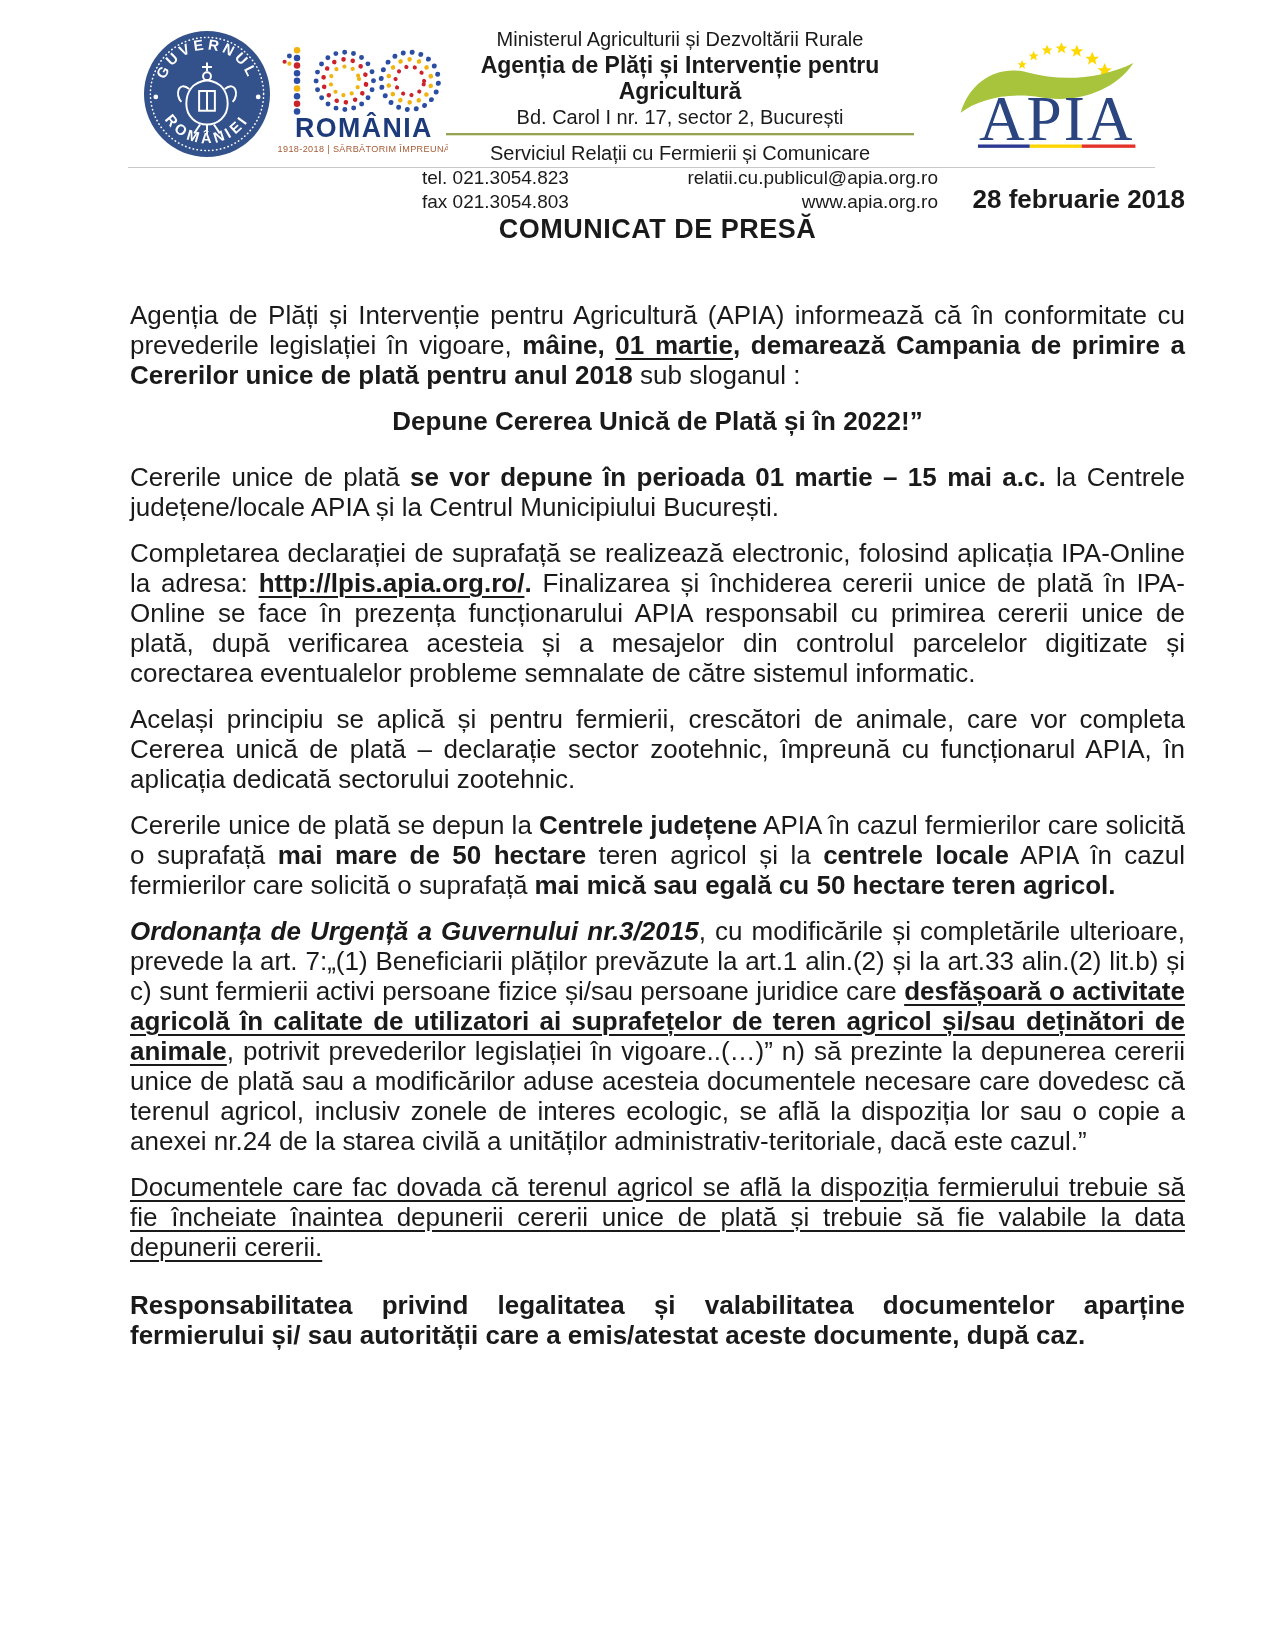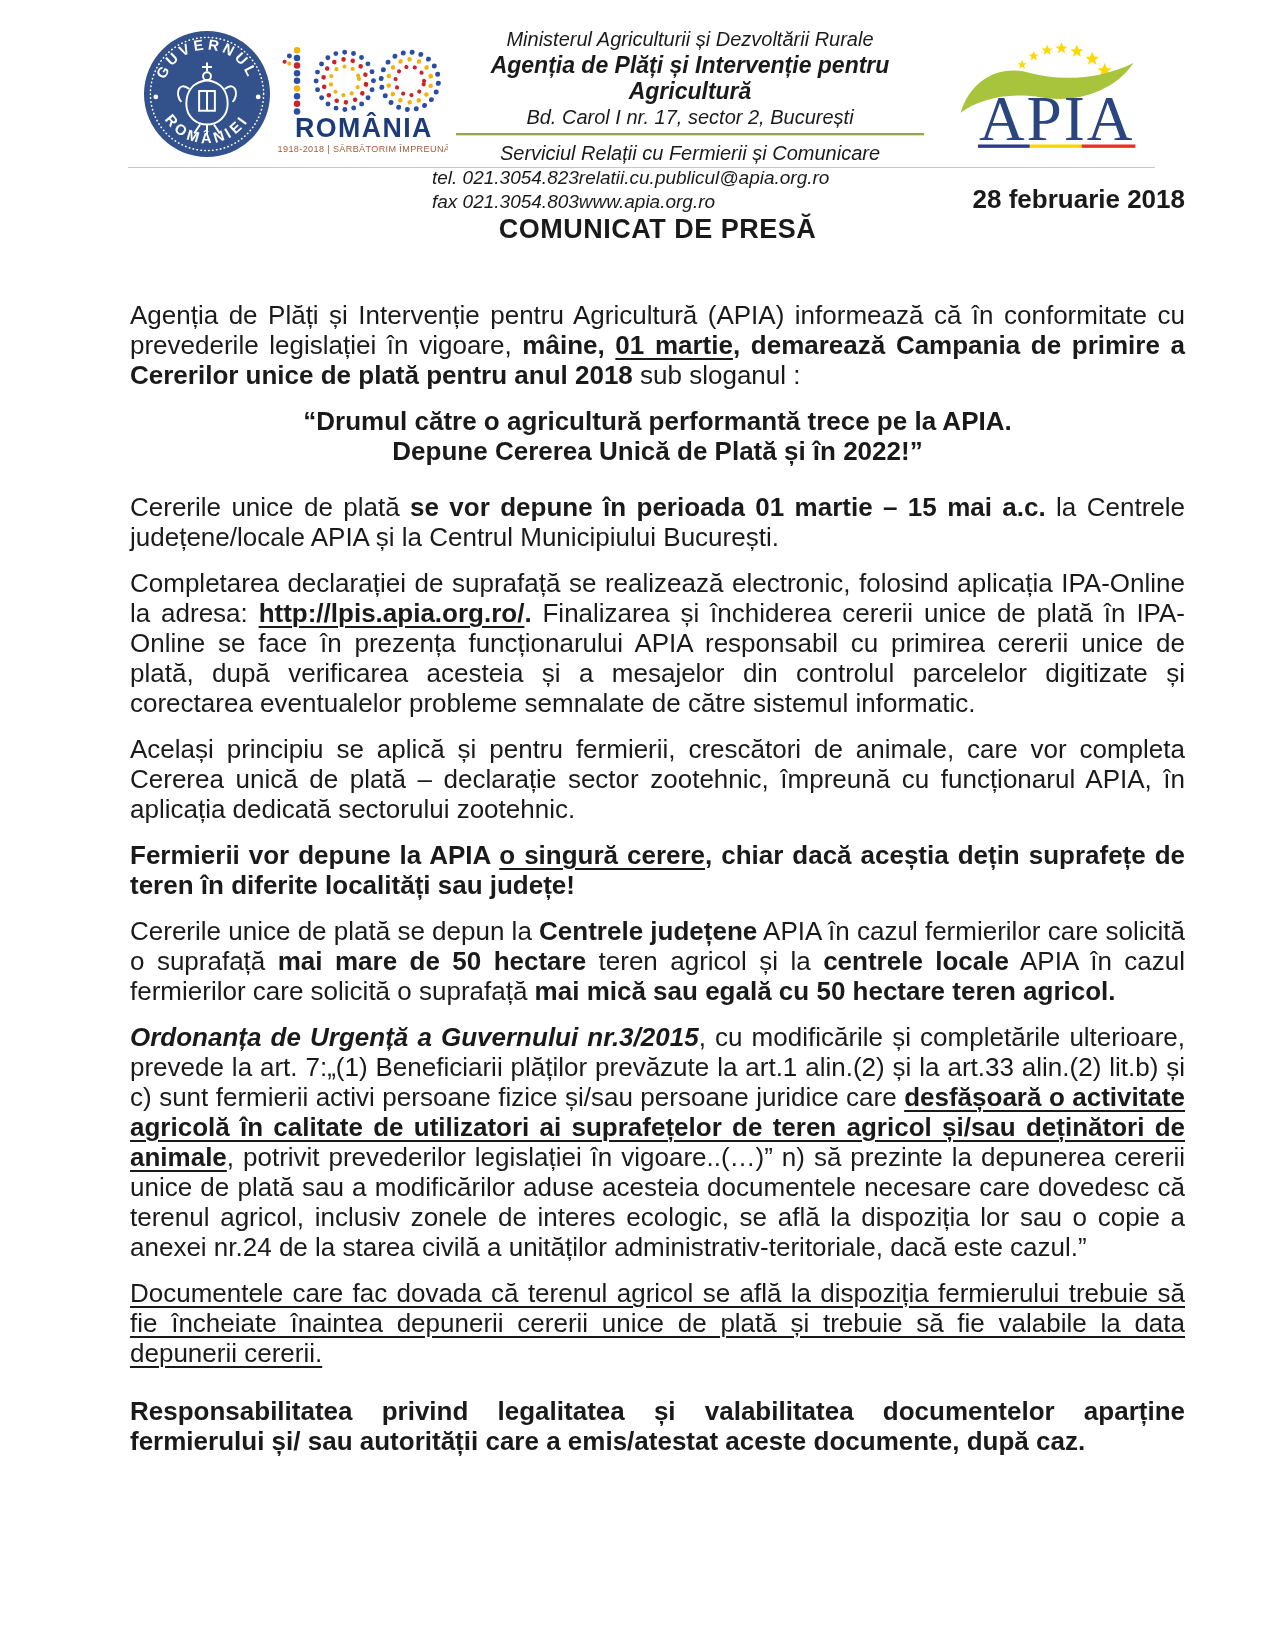--- a/index.html
+++ b/index.html
@@ -10,28 +10,28 @@
     background:#ffffff;
     font-family:"Liberation Sans","DejaVu Sans",sans-serif;
     color:#1a1a1a;
     overflow:hidden;
   }
   
   .header{position:relative;height:170px;}
   .hline{position:absolute;bottom:2px;left:128px;right:120px;border-top:1px solid #c9c9c9;}
   .gov-seal{position:absolute;left:143px;top:30px;width:128px;height:128px;}
   .centenary{position:absolute;left:276px;top:36px;width:172px;height:126px;}
-  .hc{position:absolute;left:430px;top:26px;width:520px;text-align:center;line-height:26px;font-style:italic;}
+  .hc{position:absolute;left:420px;top:26px;width:520px;text-align:center;line-height:26px;}
   .hc .ministry{font-size:20px;}
   .hc .agency{font-size:23px;font-weight:700;}
   .hc .address{font-size:20px;}
   .hc .divider{height:3px;margin:3px 26px 4px 26px;
      background:linear-gradient(to bottom,#96a355 0 55%,#dde2c2 55% 100%);}
   .hc .service{font-size:20px;}
-  .contact-row{display:flex;justify-content:flex-start;font-size:19px;line-height:24px;padding:0 2px;}
+  .contact-row{display:flex;justify-content:space-between;font-size:19px;line-height:24px;padding:0 2px;}
   .apia-logo{position:absolute;left:953px;top:34px;width:192px;height:124px;}
   
   .content{padding:0 90px 0 130px;font-size:26px;line-height:30px;}
   .date{margin-top:14px;text-align:right;font-weight:700;}
   .doc-title{text-align:center;font-weight:700;font-size:27px;letter-spacing:.5px;}
   .para{margin:0 0 16px 0;text-align:justify;}
   .first-para{margin-top:56px;}
   .slogan{margin:10px 0 26px 0;text-align:center;font-weight:700;}
   .last-para{margin-top:28px;}
   .b{font-weight:700;}
@@ -145,31 +145,29 @@
 
   <div class="content">
 
     <div class="date">28 februarie 2018</div>
 
     <div class="doc-title">COMUNICAT DE PRESĂ</div>
 
     <p class="para first-para"><span>Agenția de Plăți și Intervenție pentru Agricultură (APIA) informează că în conformitate cu prevederile legislației în vigoare, </span><span class="b">mâine, </span><span class="b u">01 martie</span><span class="b">, demarează Campania de primire a Cererilor unice de plată pentru anul 2018</span><span> sub sloganul :</span></p>
 
     <div class="slogan">
-      <div>“Drumul către o agricultură performantă trece pe la APIA.</div>
       <div>Depune Cererea Unică de Plată și în 2022!”</div>
     </div>
 
     <p class="para"><span>Cererile unice de plată </span><span class="b">se vor depune în perioada 01 martie – 15 mai a.c.</span><span> la Centrele județene/locale APIA și la Centrul Municipiului București.</span></p>
 
     <p class="para"><span>Completarea declarației de suprafață se realizează electronic, folosind aplicația IPA-Online la adresa: </span><span class="b u">http://lpis.apia.org.ro/</span><span class="b">. </span><span>Finalizarea și închiderea cererii unice de plată în IPA-Online se face în prezența funcționarului APIA responsabil cu primirea cererii unice de plată, după verificarea acesteia și a mesajelor din controlul parcelelor digitizate și corectarea eventualelor probleme semnalate de către sistemul informatic.</span></p>
 
     <p class="para"><span>Același principiu se aplică și pentru fermierii, crescători de animale, care vor completa Cererea unică de plată – declarație sector zootehnic, împreună cu funcționarul APIA, în aplicația dedicată sectorului zootehnic.</span></p>
 
-    <p class="para"><span class="b">Fermierii vor depune la APIA </span><span class="b u">o singură cerere</span><span class="b">, chiar dacă aceștia dețin suprafețe de teren în diferite localități sau județe!</span></p>
 
     <p class="para"><span>Cererile unice de plată se depun la </span><span class="b">Centrele județene</span><span> APIA în cazul fermierilor care solicită o suprafață </span><span class="b">mai mare de 50 hectare</span><span> teren agricol și la </span><span class="b">centrele locale</span><span> APIA în cazul fermierilor care solicită o suprafață </span><span class="b">mai mică sau egală cu 50 hectare teren agricol.</span></p>
 
     <p class="para"><span class="b i">Ordonanța de Urgență a Guvernului nr.3/2015</span><span>, cu modificările și completările ulterioare, prevede la art. 7:„(1) Beneficiarii plăților prevăzute la art.1 alin.(2) și la art.33 alin.(2) lit.b) și c) sunt fermierii activi persoane fizice și/sau persoane juridice care </span><span class="b u">desfășoară o activitate agricolă în calitate de utilizatori ai suprafețelor de teren agricol și/sau deținători de animale</span><span>, potrivit prevederilor legislației în vigoare..(…)” n) să prezinte la depunerea cererii unice de plată sau a modificărilor aduse acesteia documentele necesare care dovedesc că terenul agricol, inclusiv zonele de interes ecologic, se află la dispoziția lor sau o copie a anexei nr.24 de la starea civilă a unităților administrativ-teritoriale, dacă este cazul.”</span></p>
 
     <p class="para"><span class="u">Documentele care fac dovada că terenul agricol se află la dispoziția fermierului trebuie să fie încheiate înaintea depunerii cererii unice de plată și trebuie să fie valabile la data depunerii cererii.</span></p>
 
     <p class="para last-para"><span class="b">Responsabilitatea privind legalitatea și valabilitatea documentelor aparține fermierului și/ sau autorității care a emis/atestat aceste documente, după caz.</span></p>
 
   </div>

